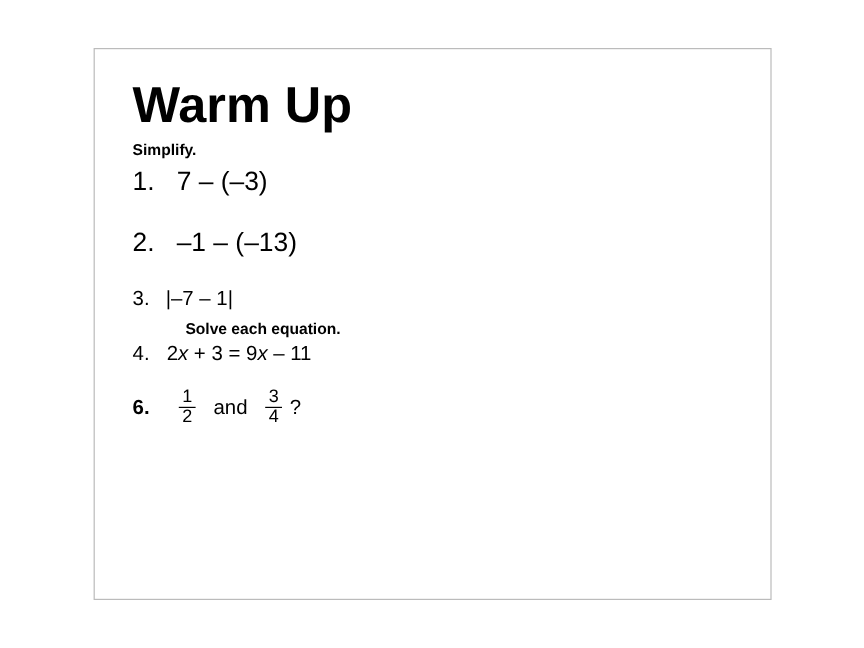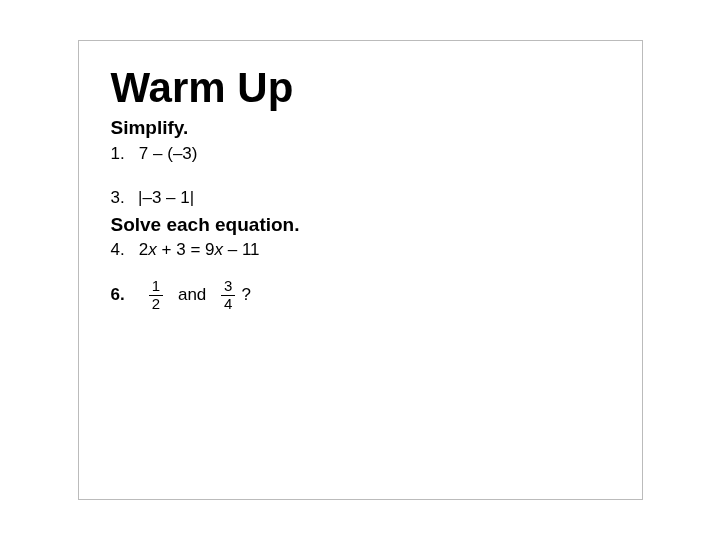--- a/index.html
+++ b/index.html
@@ -19,26 +19,26 @@
       padding: 24px 32px 28px 32px;
       background: #fff;
     }
     .title {
       font-size: 42px;
       font-weight: bold;
       margin-bottom: 6px;
       line-height: 1.1;
     }
     .section-label {
-      font-size: 19px;
+      font-size: 13px;
       font-weight: bold;
       margin-bottom: 2px;
     }
     .problem {
-      font-size: 17px;
+      font-size: 22px;
       margin-bottom: 18px;
       line-height: 1.5;
     }
     .problem-inline {
       font-size: 17px;
       line-height: 1.5;
     }
     .row-problems {
       display: flex;
       flex-direction: row;
@@ -79,27 +79,32 @@
   <div class="title">Warm Up</div>
 
   <div class="section-label">Simplify.</div>
 
   <div class="problem">
     <span>1.</span>
     &nbsp;
     <span>7 – (–3)</span>
   </div>
 
+  <div class="problem">
+    <span>2.</span>
+    &nbsp;
+    <span>–1 – (–13)</span>
+  </div>
 
   <div style="margin-bottom: 4px;">
     <span class="problem-inline">3.</span>
     &nbsp;
-    <span class="problem-inline">|–3 – 1|</span>
+    <span class="problem-inline">|–7 – 1|</span>
   </div>
-  <div class="section-label" style="margin-bottom: 4px;">Solve each equation.</div>
+  <div class="section-label" style="margin-bottom: 4px; margin-left: 44px;">Solve each equation.</div>
 
   <div class="row-problems">
     <div style="font-size:17px;">
       <span>4.</span>
       &nbsp;
       <span>2<em>x</em> + 3 = 9<em>x</em> – 11</span>
     </div>
   </div>
 
   <div class="problem-last-row">

